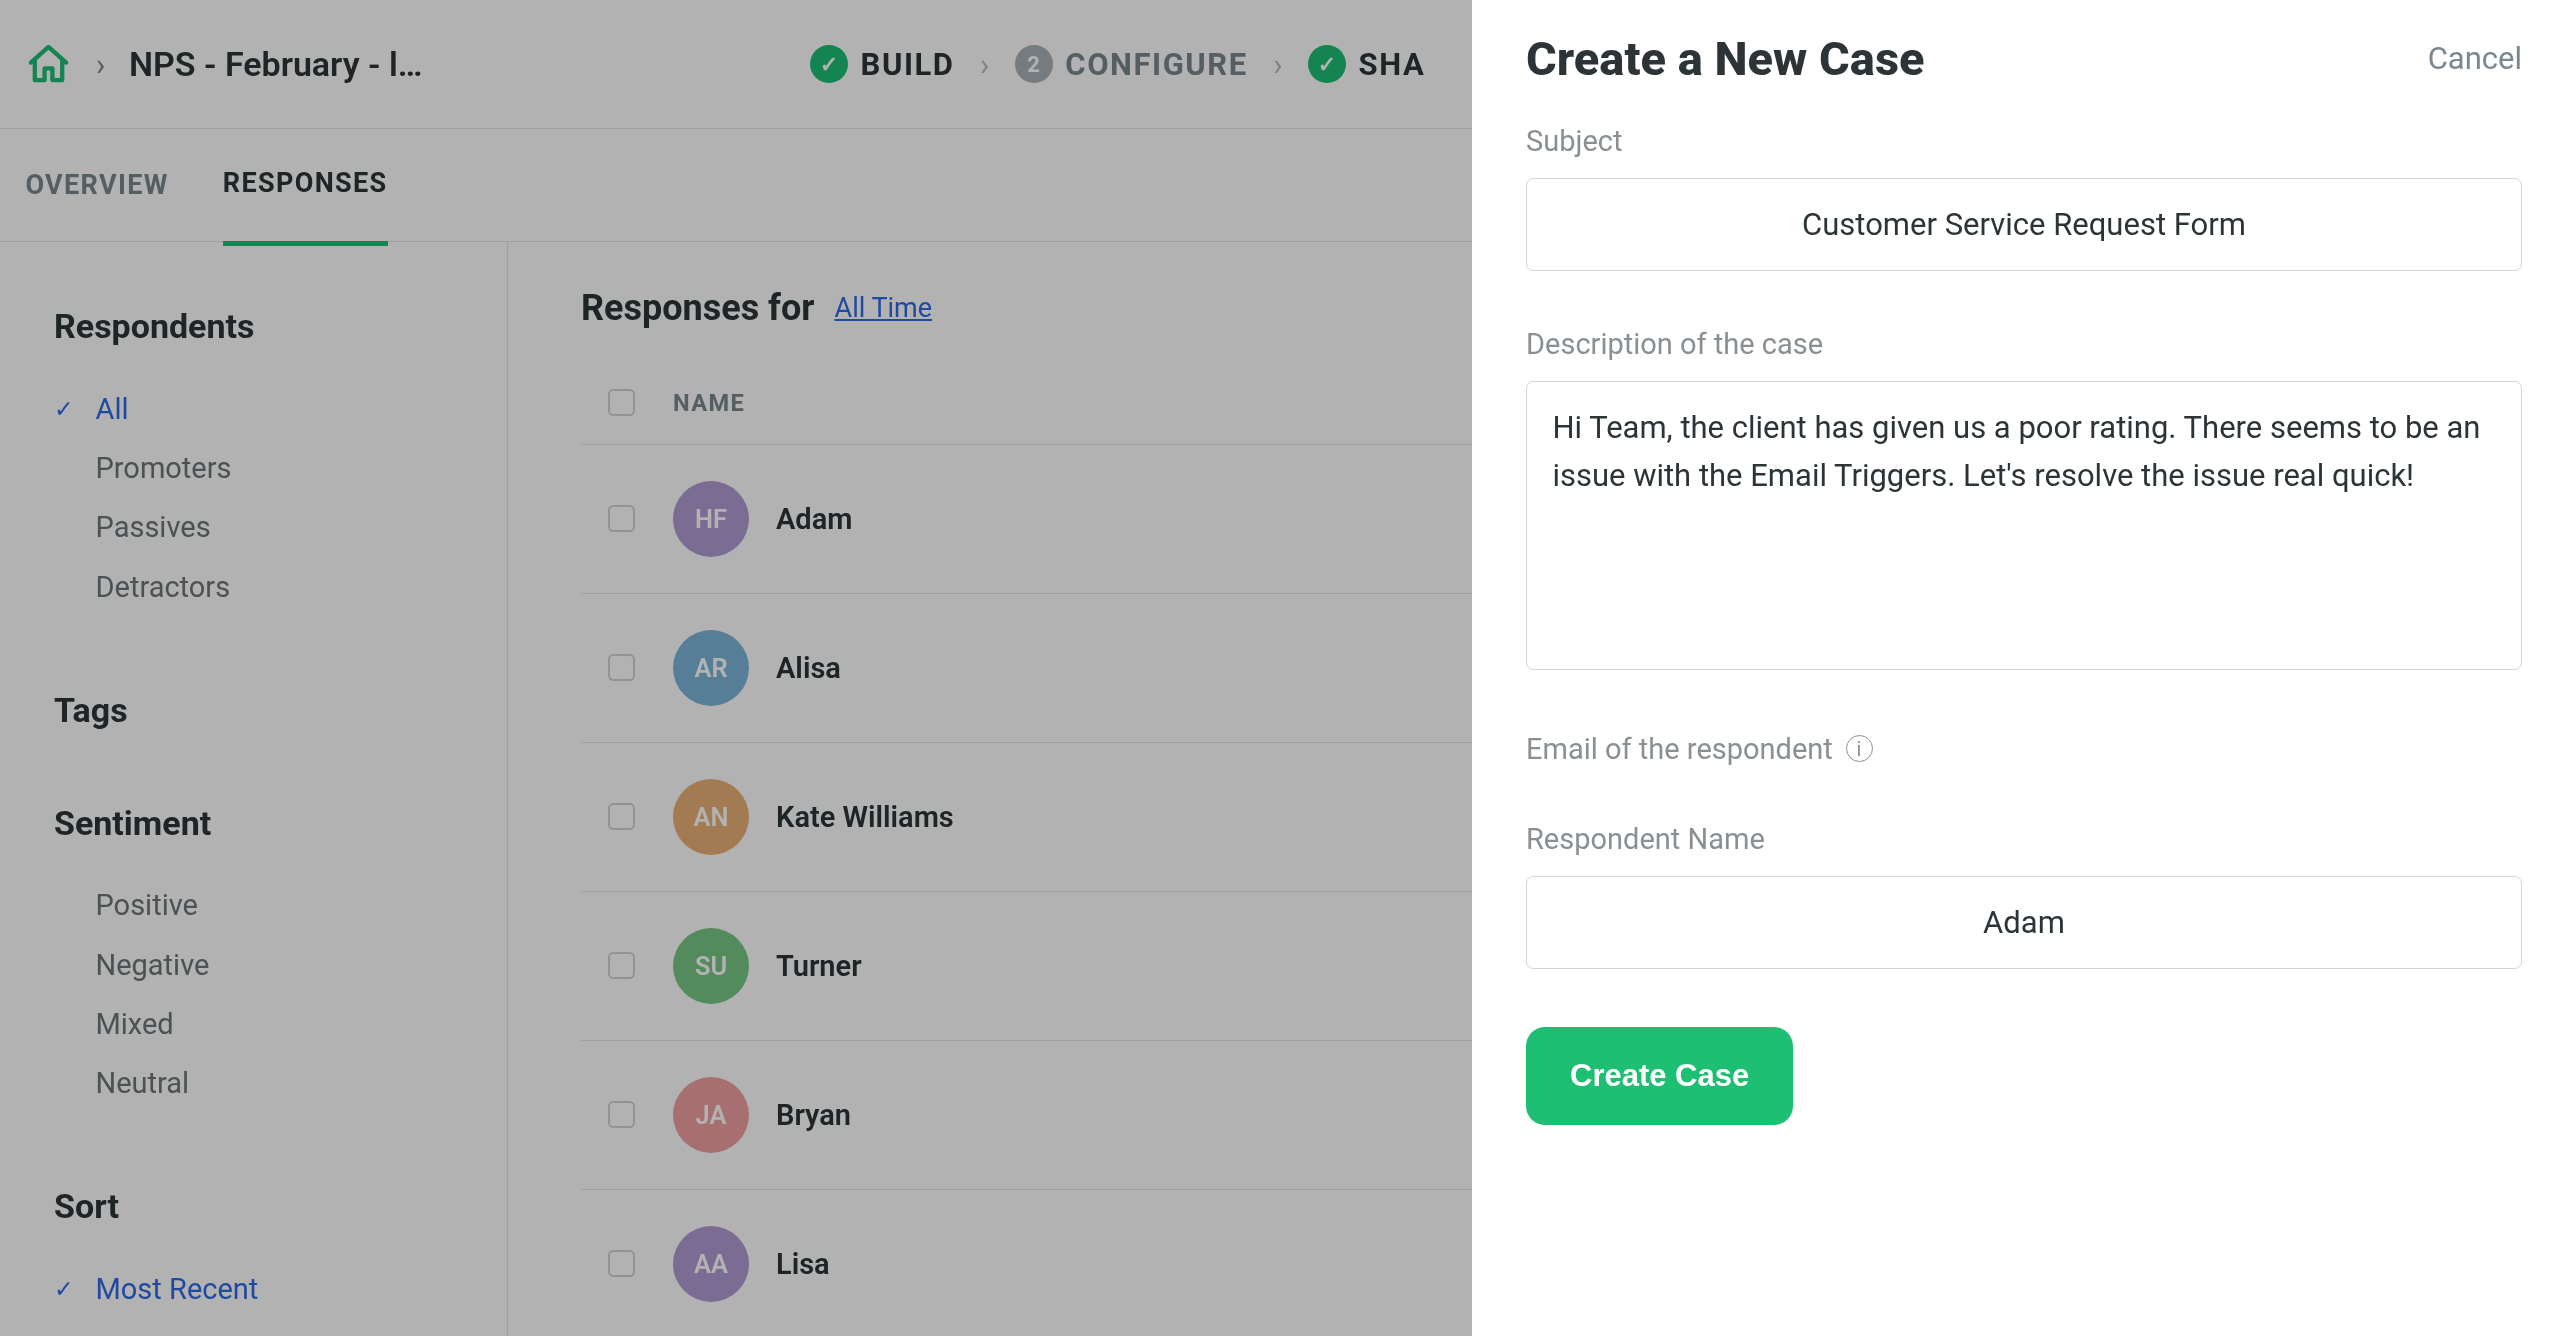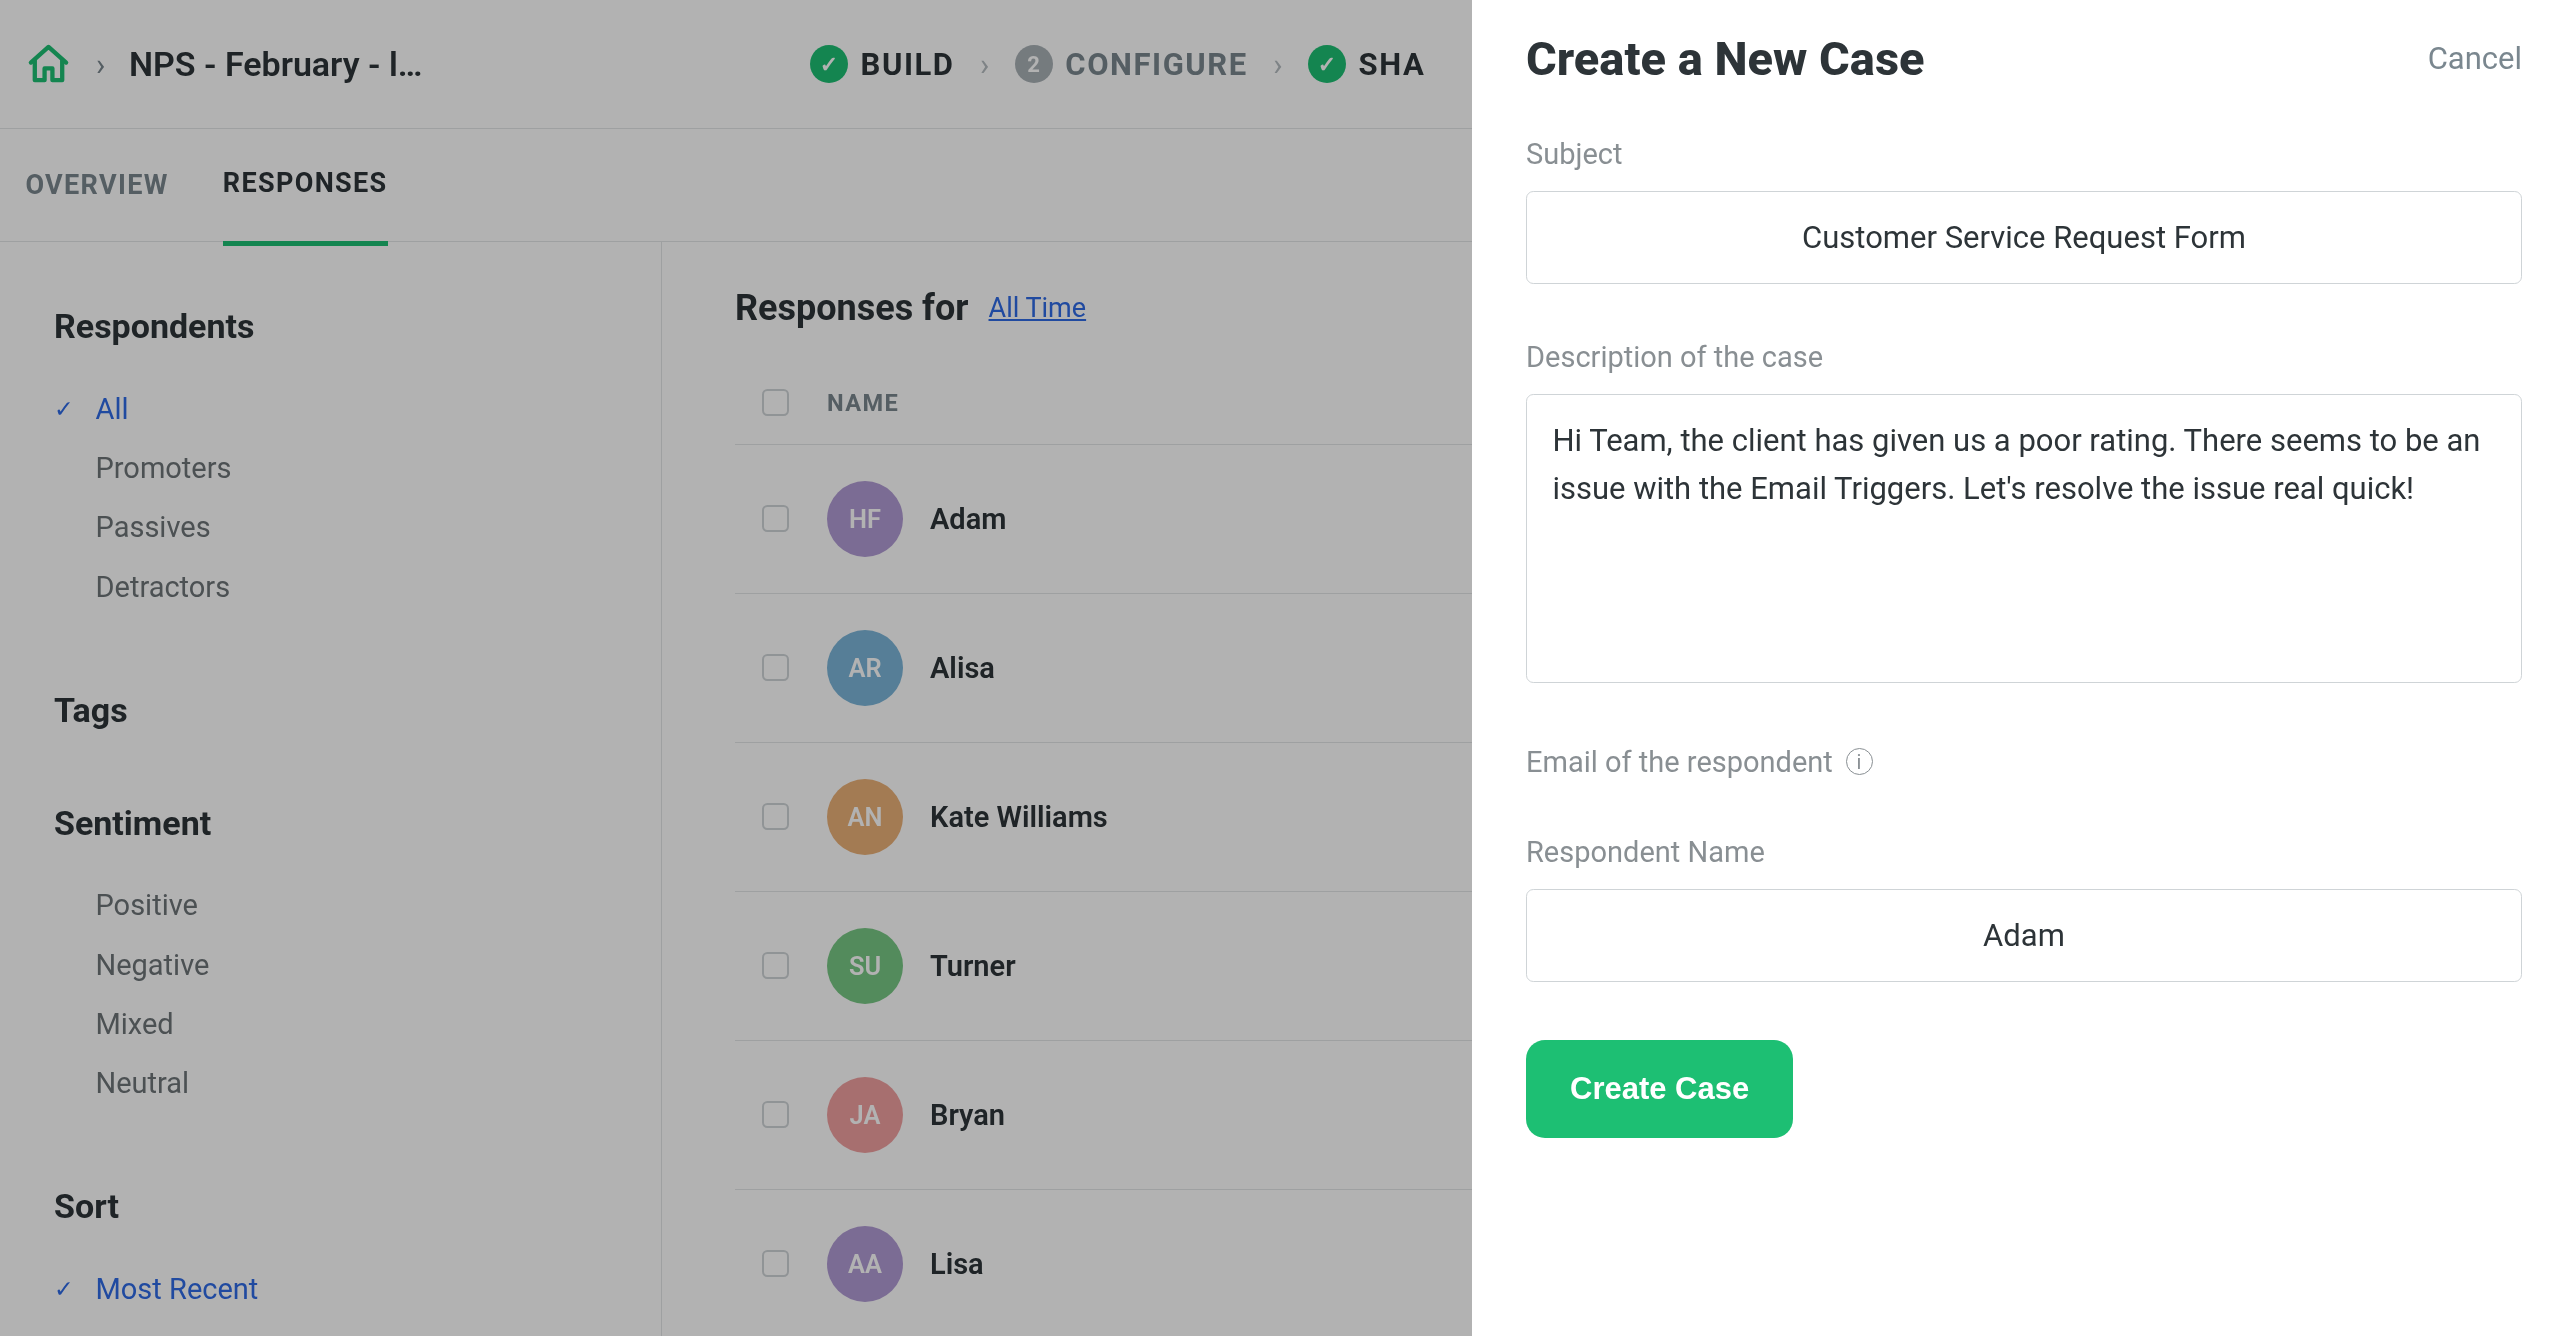--- a/index.html
+++ b/index.html
@@ -64,21 +64,21 @@
     gap:54px;
     padding:0 25.4px;
     border-bottom:1.8px solid var(--border);
   }
   .tab{font-size:27px;font-weight:700;letter-spacing:.05em;color:var(--text-muted);padding:42px 0;cursor:pointer;}
   .tab.active{color:var(--text-dark);border-bottom:5.4px solid var(--green);}
 
   
   .main{display:flex;height:calc(100% - 241px);}
   .sidebar{
-    width:662px;
+    width:508px;
     padding:64px 54px 0 54px;
     border-right:1.8px solid var(--border);
     overflow:hidden;
   }
   .side-head{font-size:34px;font-weight:700;color:var(--text-dark);margin-bottom:33px;}
   .side-group{margin-bottom:73px;}
   .side-item{
     display:flex;align-items:center;gap:14.5px;
     font-size:29px;color:#6d7478;padding:12.7px 0;cursor:pointer;
   }
@@ -125,21 +125,21 @@
   .drawer{
     position:absolute;top:0;right:0;bottom:0;
     width:1104px;background:#fff;z-index:20;
     padding:23.6px 54px 0 54px;
   }
   .drawer-head{display:flex;align-items:center;justify-content:space-between;padding-top:7.3px;}
   .drawer-title{font-size:47px;font-weight:800;color:var(--text-dark);}
   .drawer-cancel{font-size:31px;color:var(--text-muted);cursor:pointer;}
   .field-label{font-size:29px;color:var(--text-label);margin-top:56px;margin-bottom:20px;display:flex;align-items:center;gap:12.7px;}
   .info-ic{width:27px;height:27px;border:1.8px solid var(--text-label);border-radius:50%;display:inline-flex;align-items:center;justify-content:center;font-size:20px;color:var(--text-label);}
-  .field-label.first{margin-top:51px;}
+  .field-label.first{margin-top:38px;}
   .txt, .ta, .select{
     width:100%;border:1.8px solid var(--border-strong);border-radius:7.3px;
     font-size:31px;color:var(--text-dark);font-family:inherit;
   }
   .txt{height:93px;padding:0 25.4px;text-align:center;}
   .ta{padding:22px 25.4px;line-height:1.55;height:289px;resize:none;}
   .select{height:93px;display:flex;align-items:center;padding:0 25.4px;gap:14.5px;cursor:pointer;}
   .select .sval{flex:1;}
   .select .clear{color:var(--text-muted);font-size:25.4px;}
   .select .caret{color:var(--text-muted);font-size:20px;}

